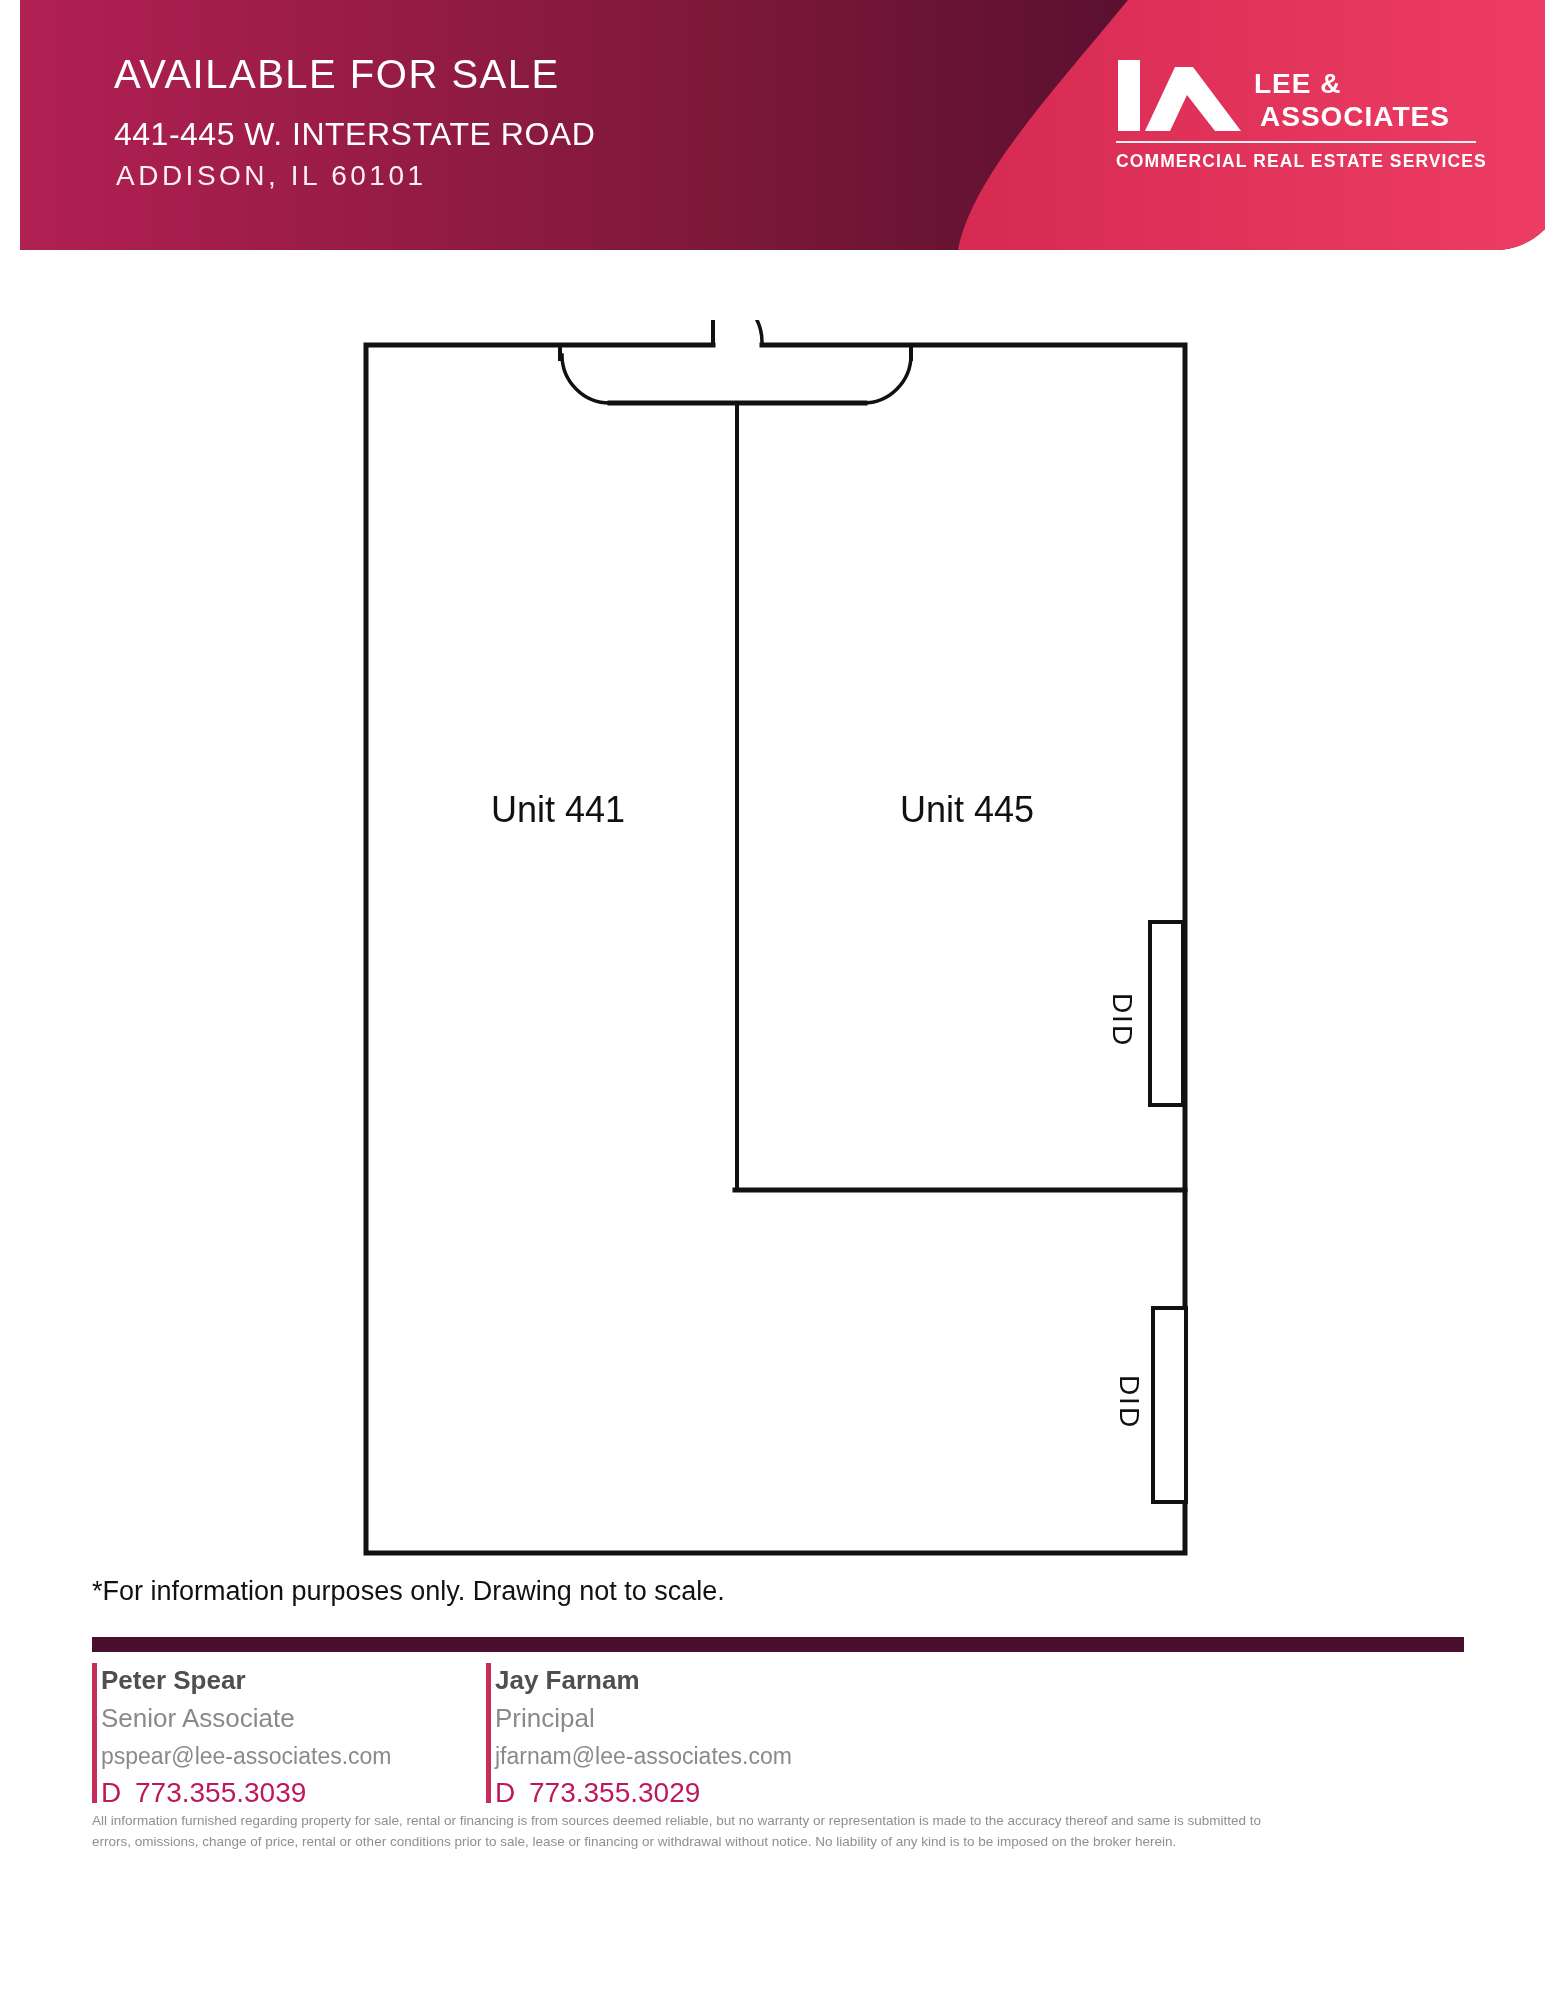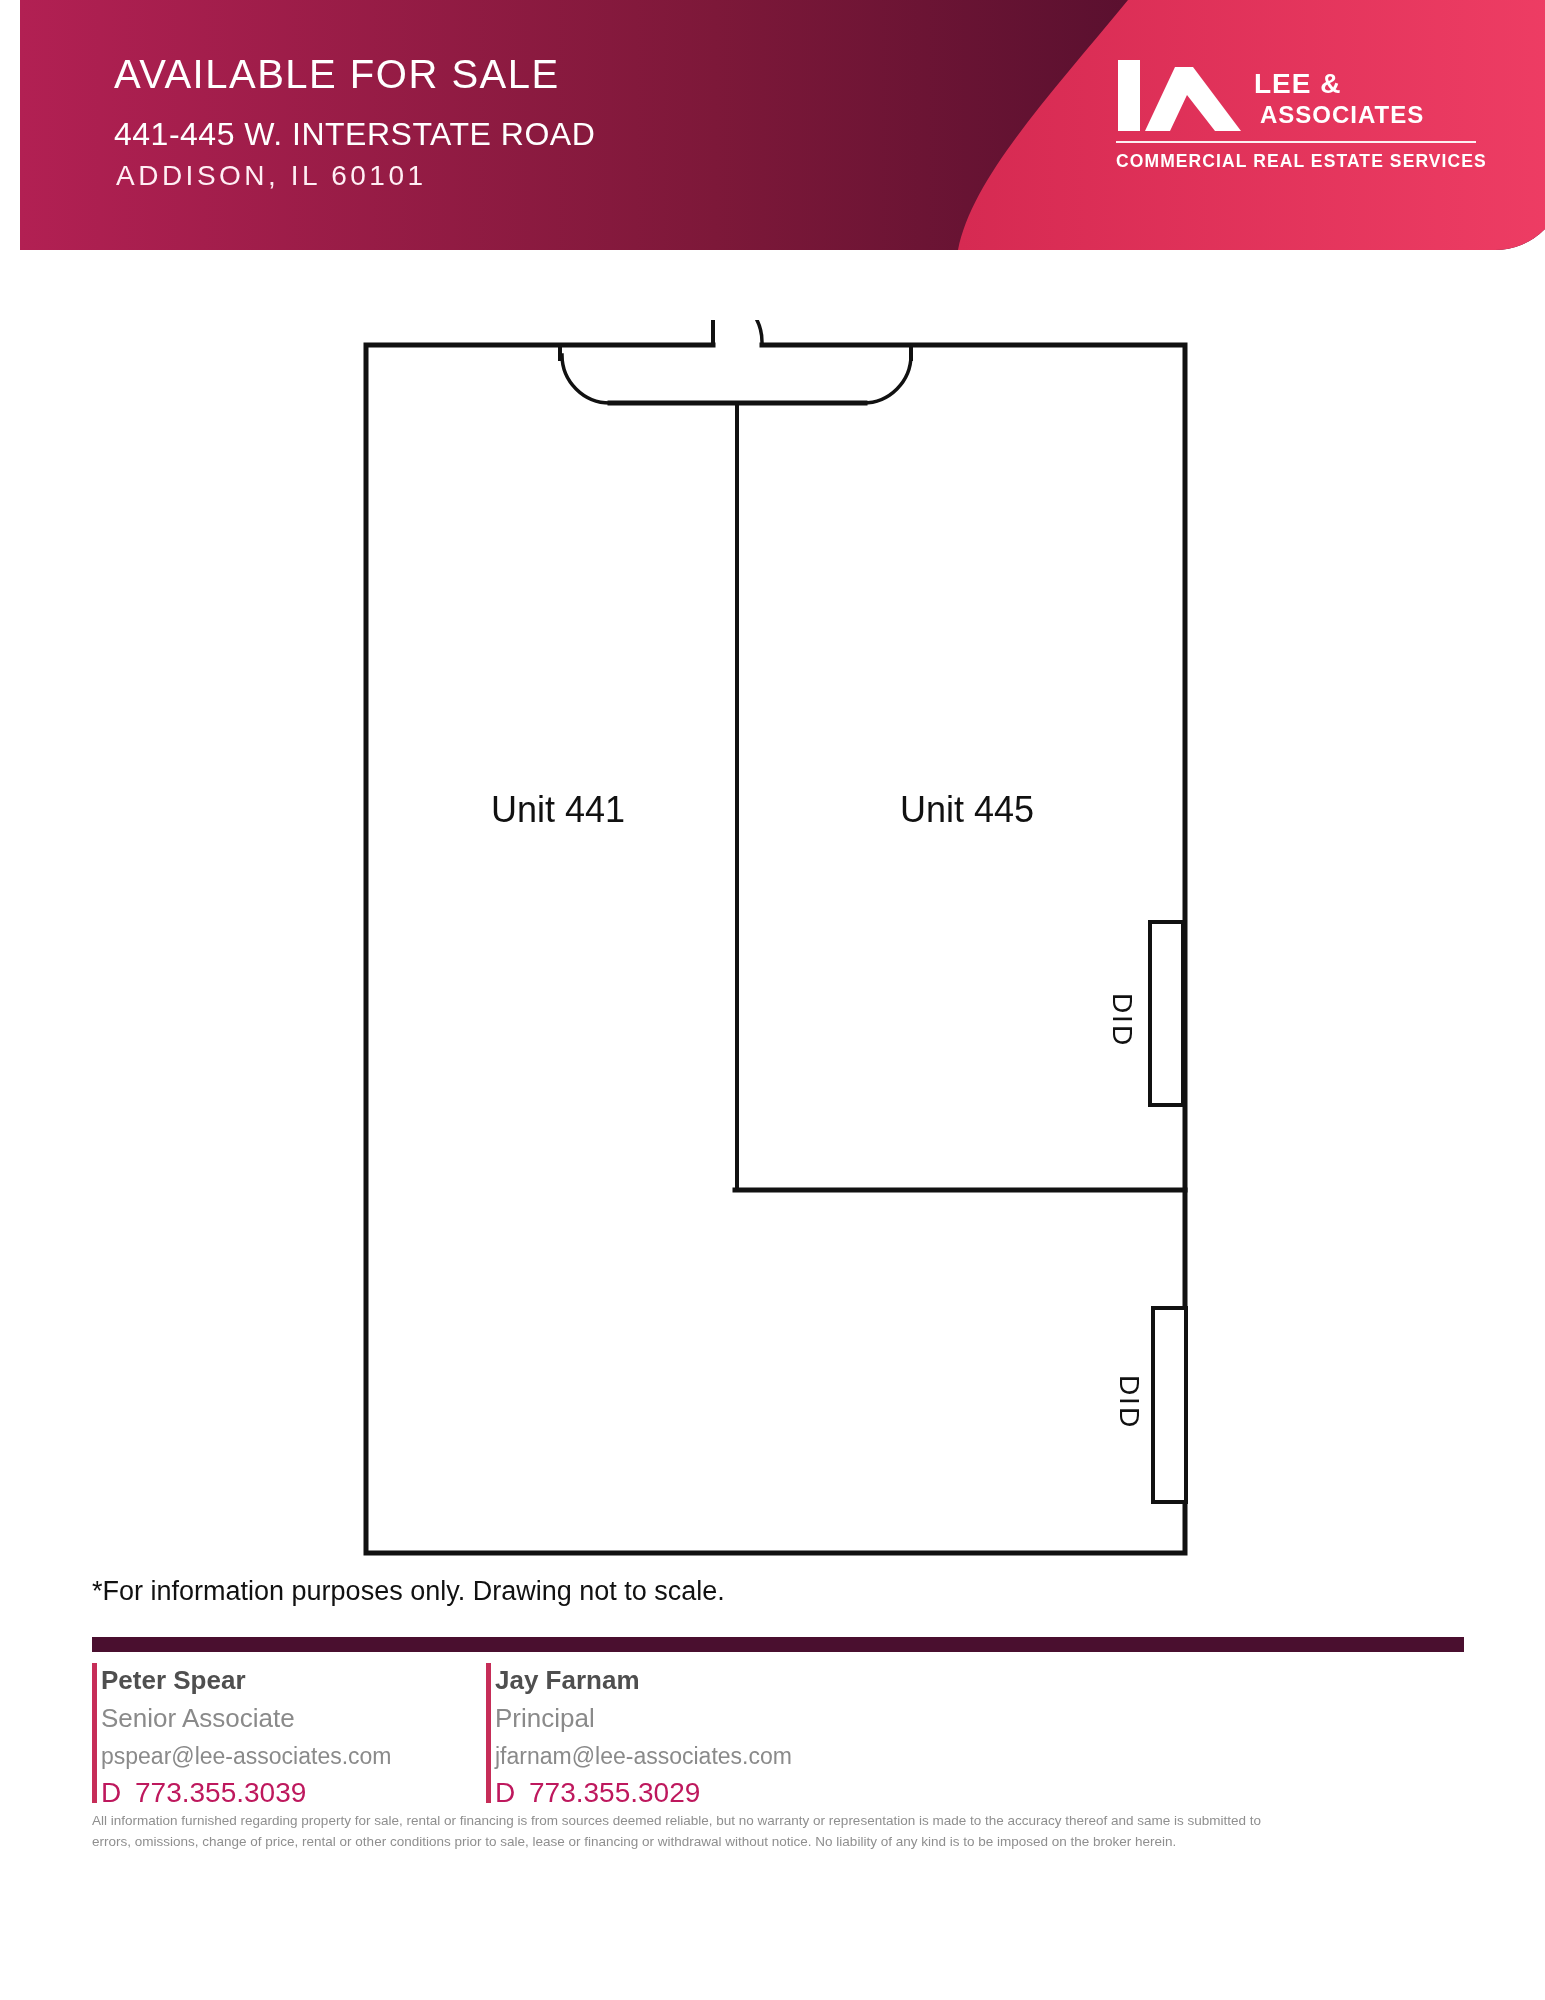--- a/index.html
+++ b/index.html
@@ -12,21 +12,21 @@
   .hd-avail{position:absolute;left:94px;top:52px;font-size:40px;font-weight:300;
             letter-spacing:1.5px;color:#ffffff;}
   .hd-addr{position:absolute;left:94px;top:116px;font-size:32px;font-weight:normal;
            letter-spacing:.5px;color:#ffffff;}
   .hd-city{position:absolute;left:96px;top:160px;font-size:28px;font-weight:400;
            letter-spacing:3.5px;color:#ffeef4;}
   
   .logo-mark{position:absolute;left:1096px;top:58px;}
   .logo-lee{position:absolute;left:1234px;top:68px;font-size:28px;font-weight:bold;
             letter-spacing:1px;color:#fff;}
-  .logo-assoc{position:absolute;left:1240px;top:101px;font-size:24px;font-weight:bold;
+  .logo-assoc{position:absolute;left:1240px;top:101px;font-size:28px;font-weight:bold;
             letter-spacing:1px;color:#fff;}
   .logo-rule{position:absolute;left:1096px;top:141px;width:360px;height:2px;background:rgba(255,255,255,.92);}
   .logo-tag{position:absolute;left:1096px;top:151px;font-size:17.5px;font-weight:bold;
             letter-spacing:1.1px;color:#fff;white-space:nowrap;}
   
   .plan{position:absolute;left:330px;top:320px;}
   .plan text{font-family:"Liberation Sans", sans-serif;fill:#111;}
   
   .note{position:absolute;left:92px;top:1576px;font-size:27px;color:#111;}
   .divider{position:absolute;left:92px;top:1637px;width:1372px;height:15px;background:#4a0f2f;}

